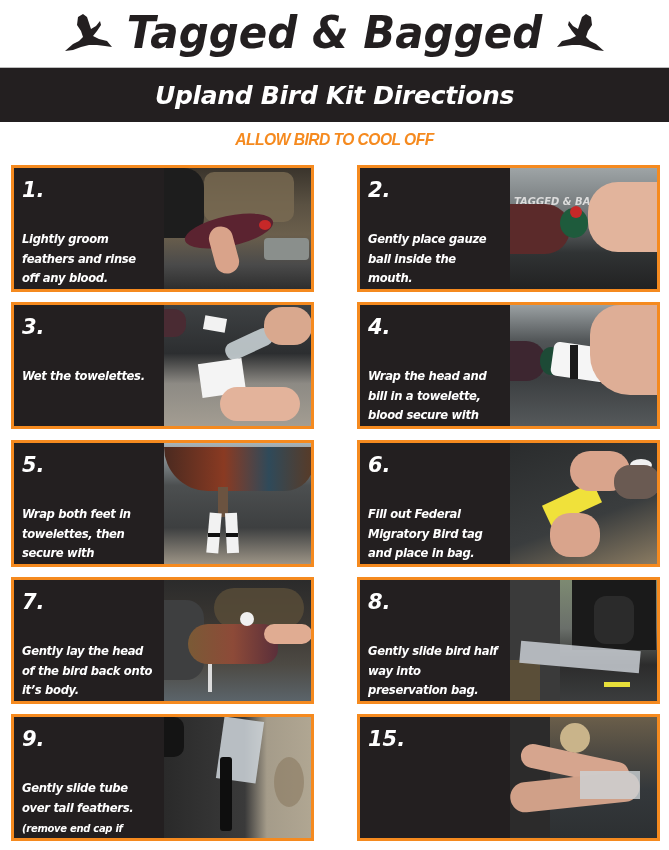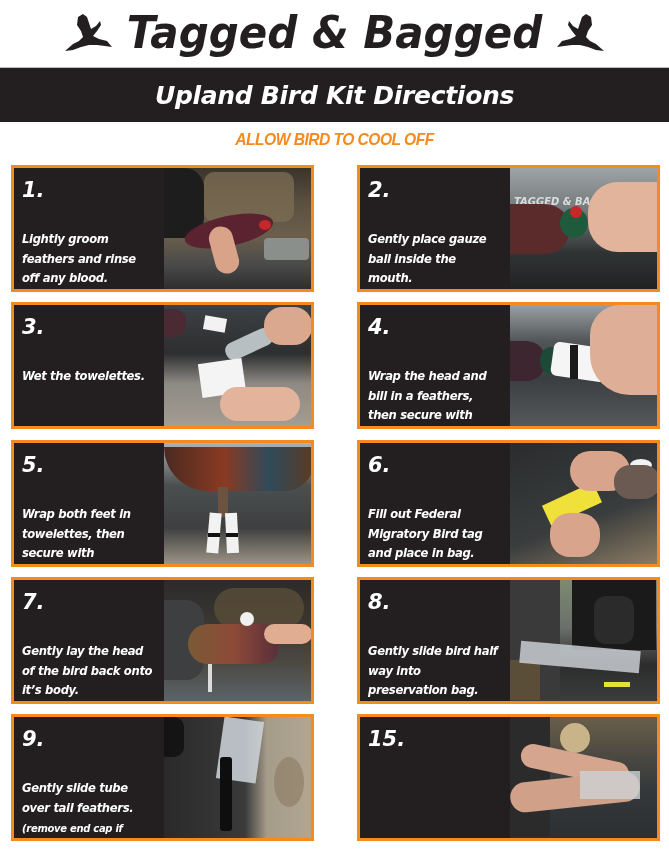--- a/index.html
+++ b/index.html
@@ -122,21 +122,21 @@
     <div class="layer" style="left:60px;top:30px;width:50px;height:18px;background:#cfd8dc;border-radius:8px;transform:rotate(-25deg);opacity:.85;"></div>
     <div class="layer" style="left:100px;top:2px;width:48px;height:38px;background:#d9a88e;border-radius:18px;"></div>
     <div class="layer" style="left:36px;top:56px;width:44px;height:34px;background:#f4f4f4;transform:rotate(-8deg);"></div>
     <div class="layer" style="left:56px;top:82px;width:80px;height:34px;background:#e3b39b;border-radius:20px;"></div>
   </div>
 </div>
 
 <div class="card c-right r2">
   <div class="text">
     <div class="num">4.</div>
-    <div class="desc">Wrap the head and bill in a feathers, then secure with strap.</div>
+    <div class="desc">Wrap the head and bill in a towelette, blood secure with strap.</div>
   </div>
   <div class="photo" style="background:linear-gradient(180deg,#9aa0a2 0%,#515557 30%,#3b3e40 60%,#55595b 100%);">
     <div class="layer" style="left:0;top:36px;width:36px;height:40px;background:#3d2630;border-radius:0 20px 20px 0;"></div>
     <div class="layer" style="left:30px;top:42px;width:22px;height:28px;background:#1d4a36;border-radius:50%;"></div>
     <div class="layer" style="left:42px;top:40px;width:56px;height:34px;background:#f5f5f5;border-radius:6px;transform:rotate(8deg);"></div>
     <div class="layer" style="left:60px;top:40px;width:8px;height:34px;background:#1a1a1a;"></div>
     <div class="layer" style="left:80px;top:0;width:68px;height:90px;background:#deae96;border-radius:30px 0 0 40px;"></div>
   </div>
 </div>
 

